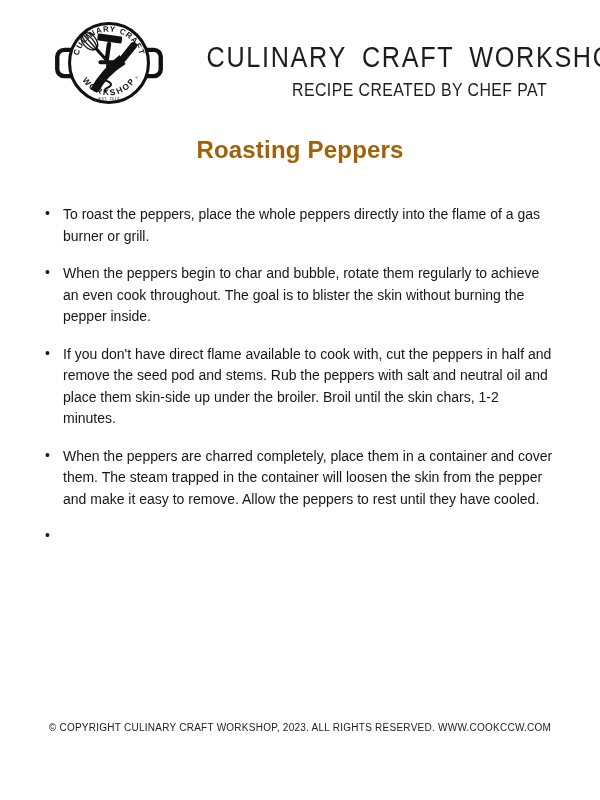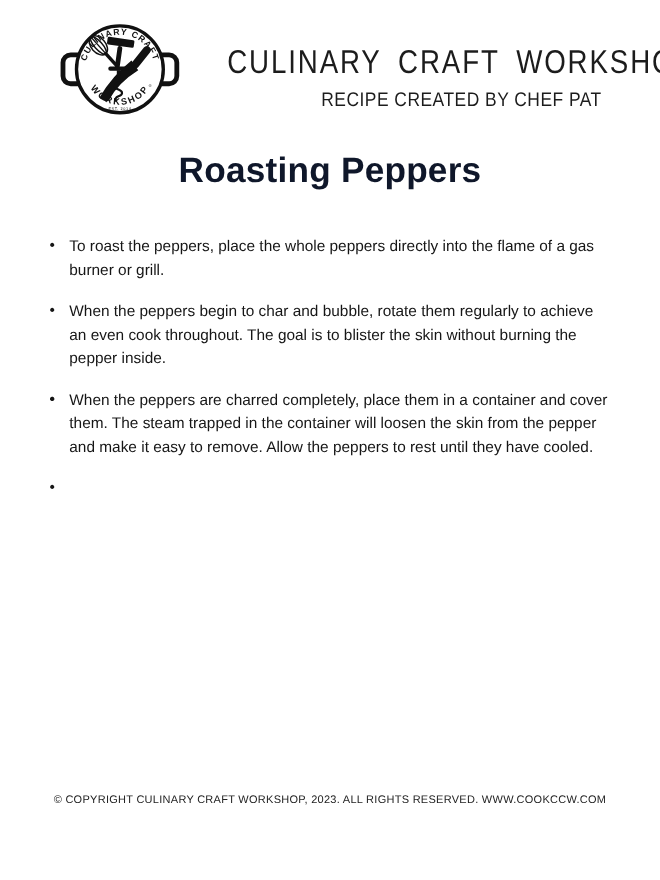--- a/index.html
+++ b/index.html
@@ -58,24 +58,24 @@
     letter-spacing: 0.5px;
     white-space: nowrap;
     transform: scaleX(0.88);
     transform-origin: 50% 50%;
     color: #1c1c1c;
   }
   
   .recipe-title {
     margin: 22px 0 0 0;
     text-align: center;
-    font-size: 32px;
+    font-size: 24px;
     font-weight: 700;
     letter-spacing: 0.2px;
-    color: #0f172a;
+    color: #a16207;
   }
   
   .steps {
     list-style: none;
     margin: 40px 0 0 0;
     padding: 0 45px 0 45px;
     font-size: 14px;
     line-height: 21.5px;
     color: #161616;
   }
@@ -171,20 +171,21 @@
     <li>
       <span class="dot">•</span>
       <span>To roast the peppers, place the whole peppers directly into the flame of a gas burner or grill.</span>
     </li>
     <li>
       <span class="dot">•</span>
       <span>When the peppers begin to char and bubble, rotate them regularly to achieve an even cook throughout. The goal is to blister the skin without burning the pepper inside.</span>
     </li>
     <li>
       <span class="dot">•</span>
+      <span>If you don't have direct flame available to cook with, cut the peppers in half and remove the seed pod and stems. Rub the peppers with salt and neutral oil and place them skin-side up under the broiler. Broil until the skin chars, 1-2 minutes.</span>
     </li>
     <li>
       <span class="dot">•</span>
       <span>When the peppers are charred completely, place them in a container and cover them. The steam trapped in the container will loosen the skin from the pepper and make it easy to remove. Allow the peppers to rest until they have cooled.</span>
     </li>
     <li>
       <span class="dot">•</span>
     </li>
   </ul>
 

